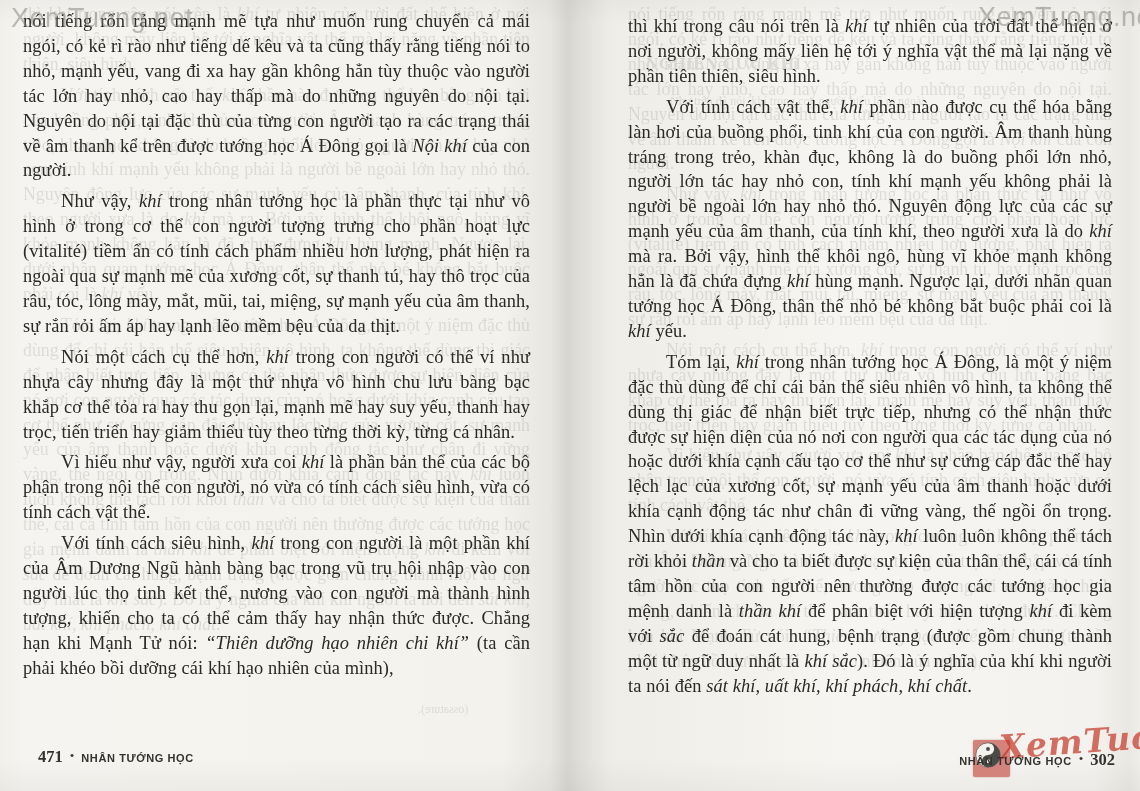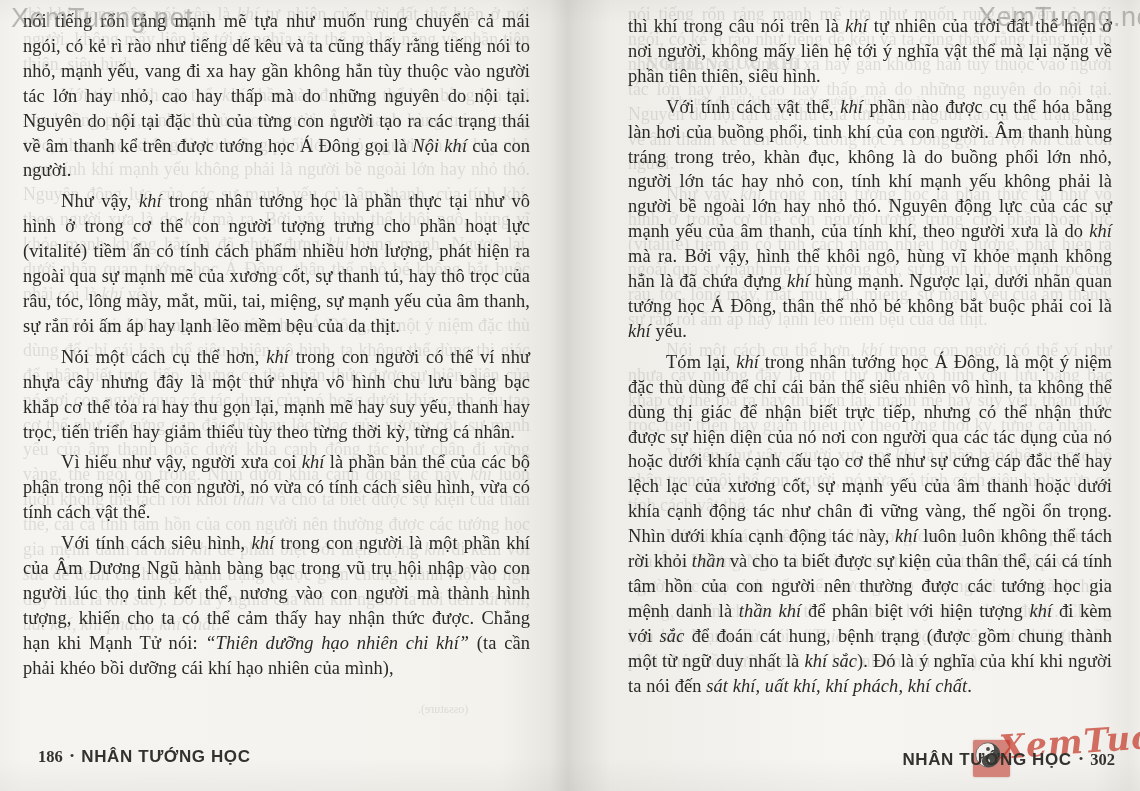--- a/index.html
+++ b/index.html
@@ -43,21 +43,21 @@
   .ghost-flow .para{margin:0;} .ghost-flow .para.indent{text-indent:38px;}
   .ghost-flow .para + .para{margin-top:6px;}
   .ghost-line{position:absolute;white-space:nowrap;font-size:12px;}
   .ghost-line.b{font-weight:bold;font-size:17px;letter-spacing:.5px;}
   .ghost-line.mir{transform:scaleX(-1);}
 
   
   .footer{position:absolute;z-index:6;color:#33322e;white-space:nowrap;}
   .footer .pnum{font-family:"Liberation Serif",serif;font-weight:bold;font-size:16.5px;}
   .footer .dot{font-size:13px;margin:0 7px;position:relative;top:-2px;}
-  .footer .ptitle{font-family:"Liberation Sans",sans-serif;font-weight:bold;font-size:17px;letter-spacing:.6px;}
+  .footer .ptitle{font-family:"Liberation Sans",sans-serif;font-weight:bold;font-size:11px;letter-spacing:.6px;}
   .footer-left{left:38px;top:747px;}
   .footer-right{right:25px;top:750px;text-align:right;}
 
   
   .wm-gray{position:absolute;z-index:7;font-family:"Liberation Sans",sans-serif;
     font-size:27px;color:rgba(125,125,120,.5);letter-spacing:.5px;pointer-events:none;}
   .wm-tl{left:11px;top:3px;}
   .wm-tr{left:978px;top:2px;}
   .wm-script{position:absolute;z-index:5;left:999px;top:718px;
     font-family:"DejaVu Serif",serif;font-style:italic;font-weight:bold;
@@ -83,21 +83,21 @@
     <div class="ghost-line mir" style="left: 395px; top: 700px;">(ossature).</div>
       </div>
     <div class="bodytext">
         <p class="para"><span>nói tiếng rổn rảng mạnh mẽ tựa như muốn rung chuyển cả mái ngói, có kẻ rì rào như tiếng dế kêu và ta cũng thấy rằng tiếng nói to nhỏ, mạnh yếu, vang đi xa hay gần không hẳn tùy thuộc vào người tác lớn hay nhỏ, cao hay thấp mà do những nguyên do nội tại. Nguyên do nội tại đặc thù của từng con người tạo ra các trạng thái về âm thanh kể trên được tướng học Á Đông gọi là </span><span class="it">Nội khí</span><span> của con người.</span></p>
         <p class="para indent"><span>Như vậy, </span><span class="it">khí</span><span> trong nhân tướng học là phần thực tại như vô hình ở trong cơ thể con người tượng trưng cho phần hoạt lực (vitalité) tiềm ẩn có tính cách phẩm nhiều hơn lượng, phát hiện ra ngoài qua sự mạnh mẽ của xương cốt, sự thanh tú, hay thô trọc của râu, tóc, lông mày, mắt, mũi, tai, miệng, sự mạnh yếu của âm thanh, sự rắn rỏi ấm áp hay lạnh lẽo mềm bệu của da thịt.</span></p>
         <p class="para indent"><span>Nói một cách cụ thể hơn, </span><span class="it">khí</span><span> trong con người có thể ví như nhựa cây nhưng đây là một thứ nhựa vô hình chu lưu bàng bạc khắp cơ thể tỏa ra hay thu gọn lại, mạnh mẽ hay suy yếu, thanh hay trọc, tiến triển hay giảm thiểu tùy theo từng thời kỳ, từng cá nhân.</span></p>
         <p class="para indent"><span>Vì hiểu như vậy, người xưa coi </span><span class="it">khí</span><span> là phần bản thể của các bộ phận trong nội thể con người, nó vừa có tính cách siêu hình, vừa có tính cách vật thể.</span></p>
         <p class="para indent"><span>Với tính cách siêu hình, </span><span class="it">khí</span><span> trong con người là một phần khí của Âm Dương Ngũ hành bàng bạc trong vũ trụ hội nhập vào con người lúc thọ tinh kết thể, nương vào con người mà thành hình tượng, khiến cho ta có thể cảm thấy hay nhận thức được. Chẳng hạn khi Mạnh Tử nói: </span><span class="it">“Thiên dưỡng hạo nhiên chi khí”</span><span> (ta cần phải khéo bồi dưỡng cái khí hạo nhiên của mình),</span></p>
       </div>
     <div class="footer footer-left">
-      <span class="pnum">186</span><span class="dot">•</span><span class="ptitle">NHÂN TƯỚNG HỌC</span>
+      <span class="pnum">471</span><span class="dot">•</span><span class="ptitle">NHÂN TƯỚNG HỌC</span>
     </div>
   </div>
 
   <div class="page right">
     <div class="ghost">
       <div class="ghost-flow">
           <p class="para"><span>nói tiếng rổn rảng mạnh mẽ tựa như muốn rung chuyển cả mái ngói, có kẻ rì rào như tiếng dế kêu và ta cũng thấy rằng tiếng nói to nhỏ, mạnh yếu, vang đi xa hay gần không hẳn tùy thuộc vào người tác lớn hay nhỏ, cao hay thấp mà do những nguyên do nội tại. Nguyên do nội tại đặc thù của từng con người tạo ra các trạng thái về âm thanh kể trên được tướng học Á Đông gọi là </span><span class="it">Nội khí</span><span> của con người.</span></p>
           <p class="para indent"><span>Như vậy, </span><span class="it">khí</span><span> trong nhân tướng học là phần thực tại như vô hình ở trong cơ thể con người tượng trưng cho phần hoạt lực (vitalité) tiềm ẩn có tính cách phẩm nhiều hơn lượng, phát hiện ra ngoài qua sự mạnh mẽ của xương cốt, sự thanh tú, hay thô trọc của râu, tóc, lông mày, mắt, mũi, tai, miệng, sự mạnh yếu của âm thanh, sự rắn rỏi ấm áp hay lạnh lẽo mềm bệu của da thịt.</span></p>
           <p class="para indent"><span>Nói một cách cụ thể hơn, </span><span class="it">khí</span><span> trong con người có thể ví như nhựa cây nhưng đây là một thứ nhựa vô hình chu lưu bàng bạc khắp cơ thể tỏa ra hay thu gọn lại, mạnh mẽ hay suy yếu, thanh hay trọc, tiến triển hay giảm thiểu tùy theo từng thời kỳ, từng cá nhân.</span></p>
           <p class="para indent"><span>Vì hiểu như vậy, người xưa coi </span><span class="it">khí</span><span> là phần bản thể của các bộ phận trong nội thể con người, nó vừa có tính cách siêu hình, vừa có tính cách vật thể.</span></p>

